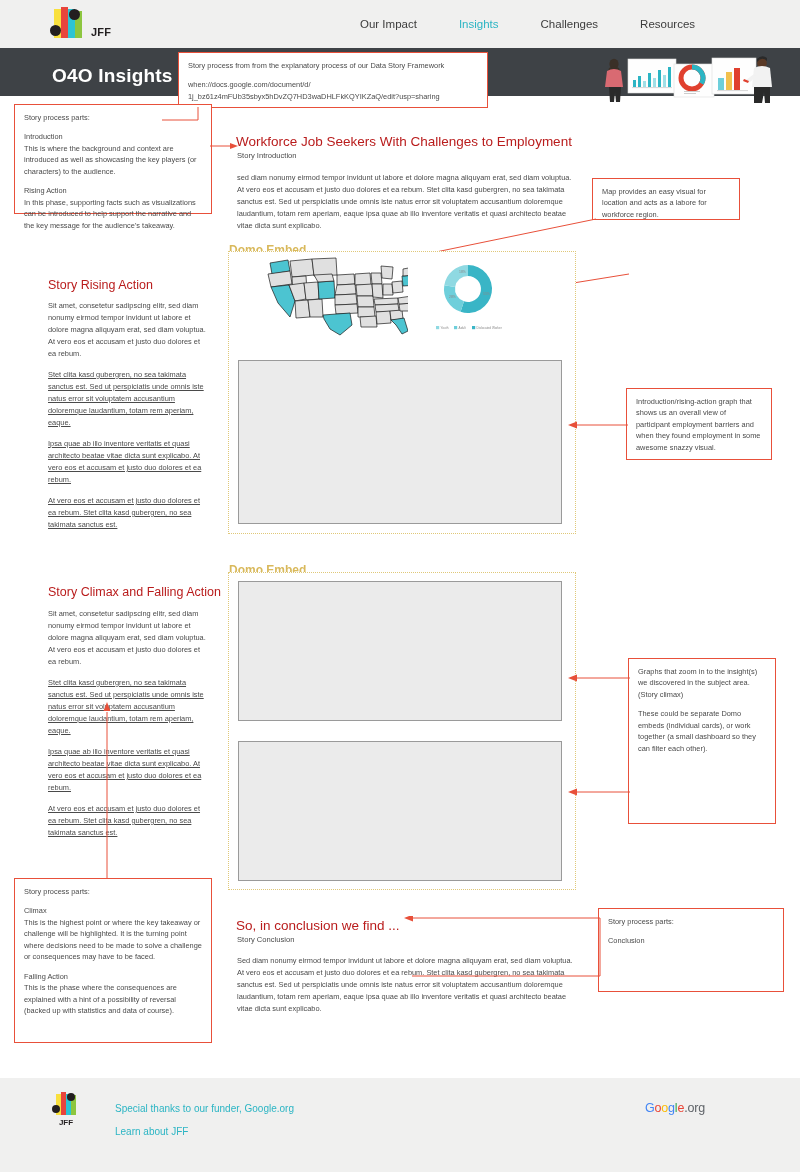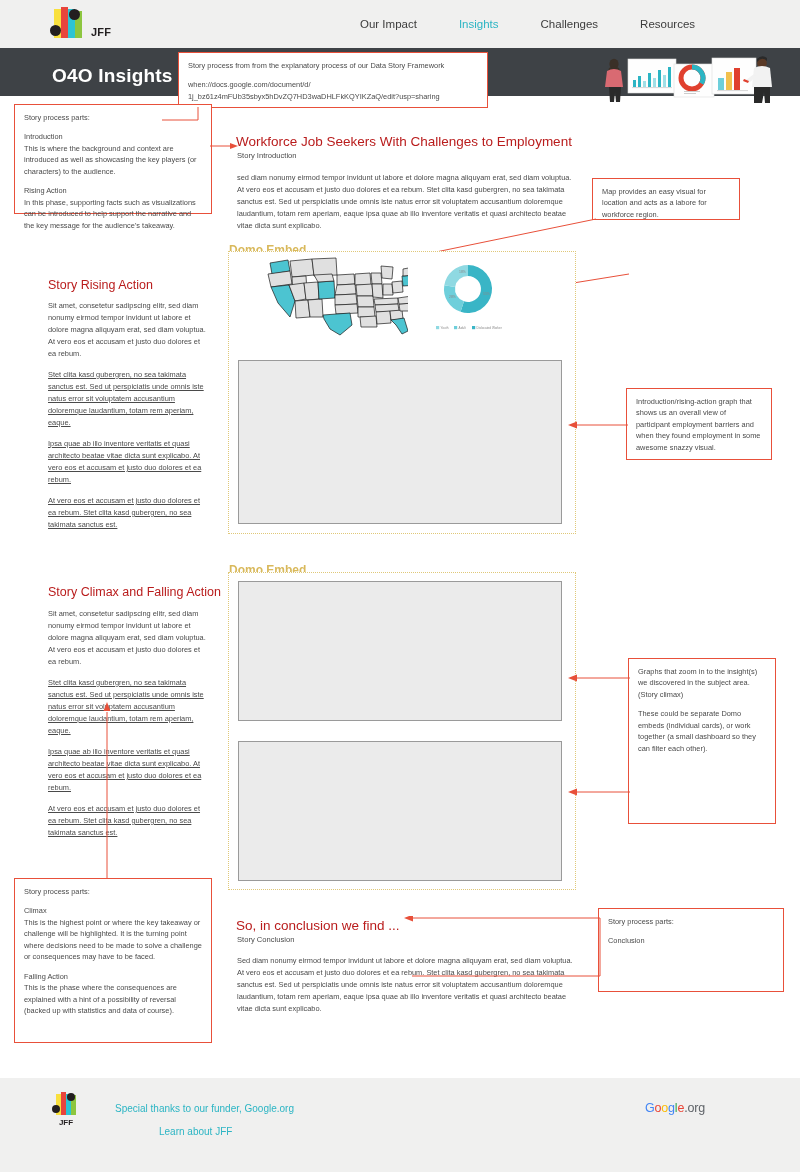--- a/index.html
+++ b/index.html
@@ -359,18 +359,18 @@
       <div class="f-bar-y"></div>
         <div class="f-bar-r"></div>
         <div class="f-bar-c"></div>
         <div class="f-bar-g"></div>
       <div class="f-dot-a"></div>
         <div class="f-dot-b"></div>
     </div>
     <div class="f-word">JFF</div>
   </div>
   <div class="footer-link" style="left:115px; top:1103px;">Special thanks to our funder, Google.org</div>
-  <div class="footer-link" style="left:115px; top:1126px;margin-left:44px;">Learn about JFF</div>
+  <div class="footer-link" style="left:115px; top:1126px;">Learn about JFF</div>
   <div class="google-org">
     <span class="g-b">G</span><span class="g-r">o</span><span class="g-y">o</span><span class="g-b2">g</span><span class="g-g">l</span><span class="g-r2">e</span><span class="g-tld">.org</span>
   </div>
 
 </div>
 
 </body></html>

